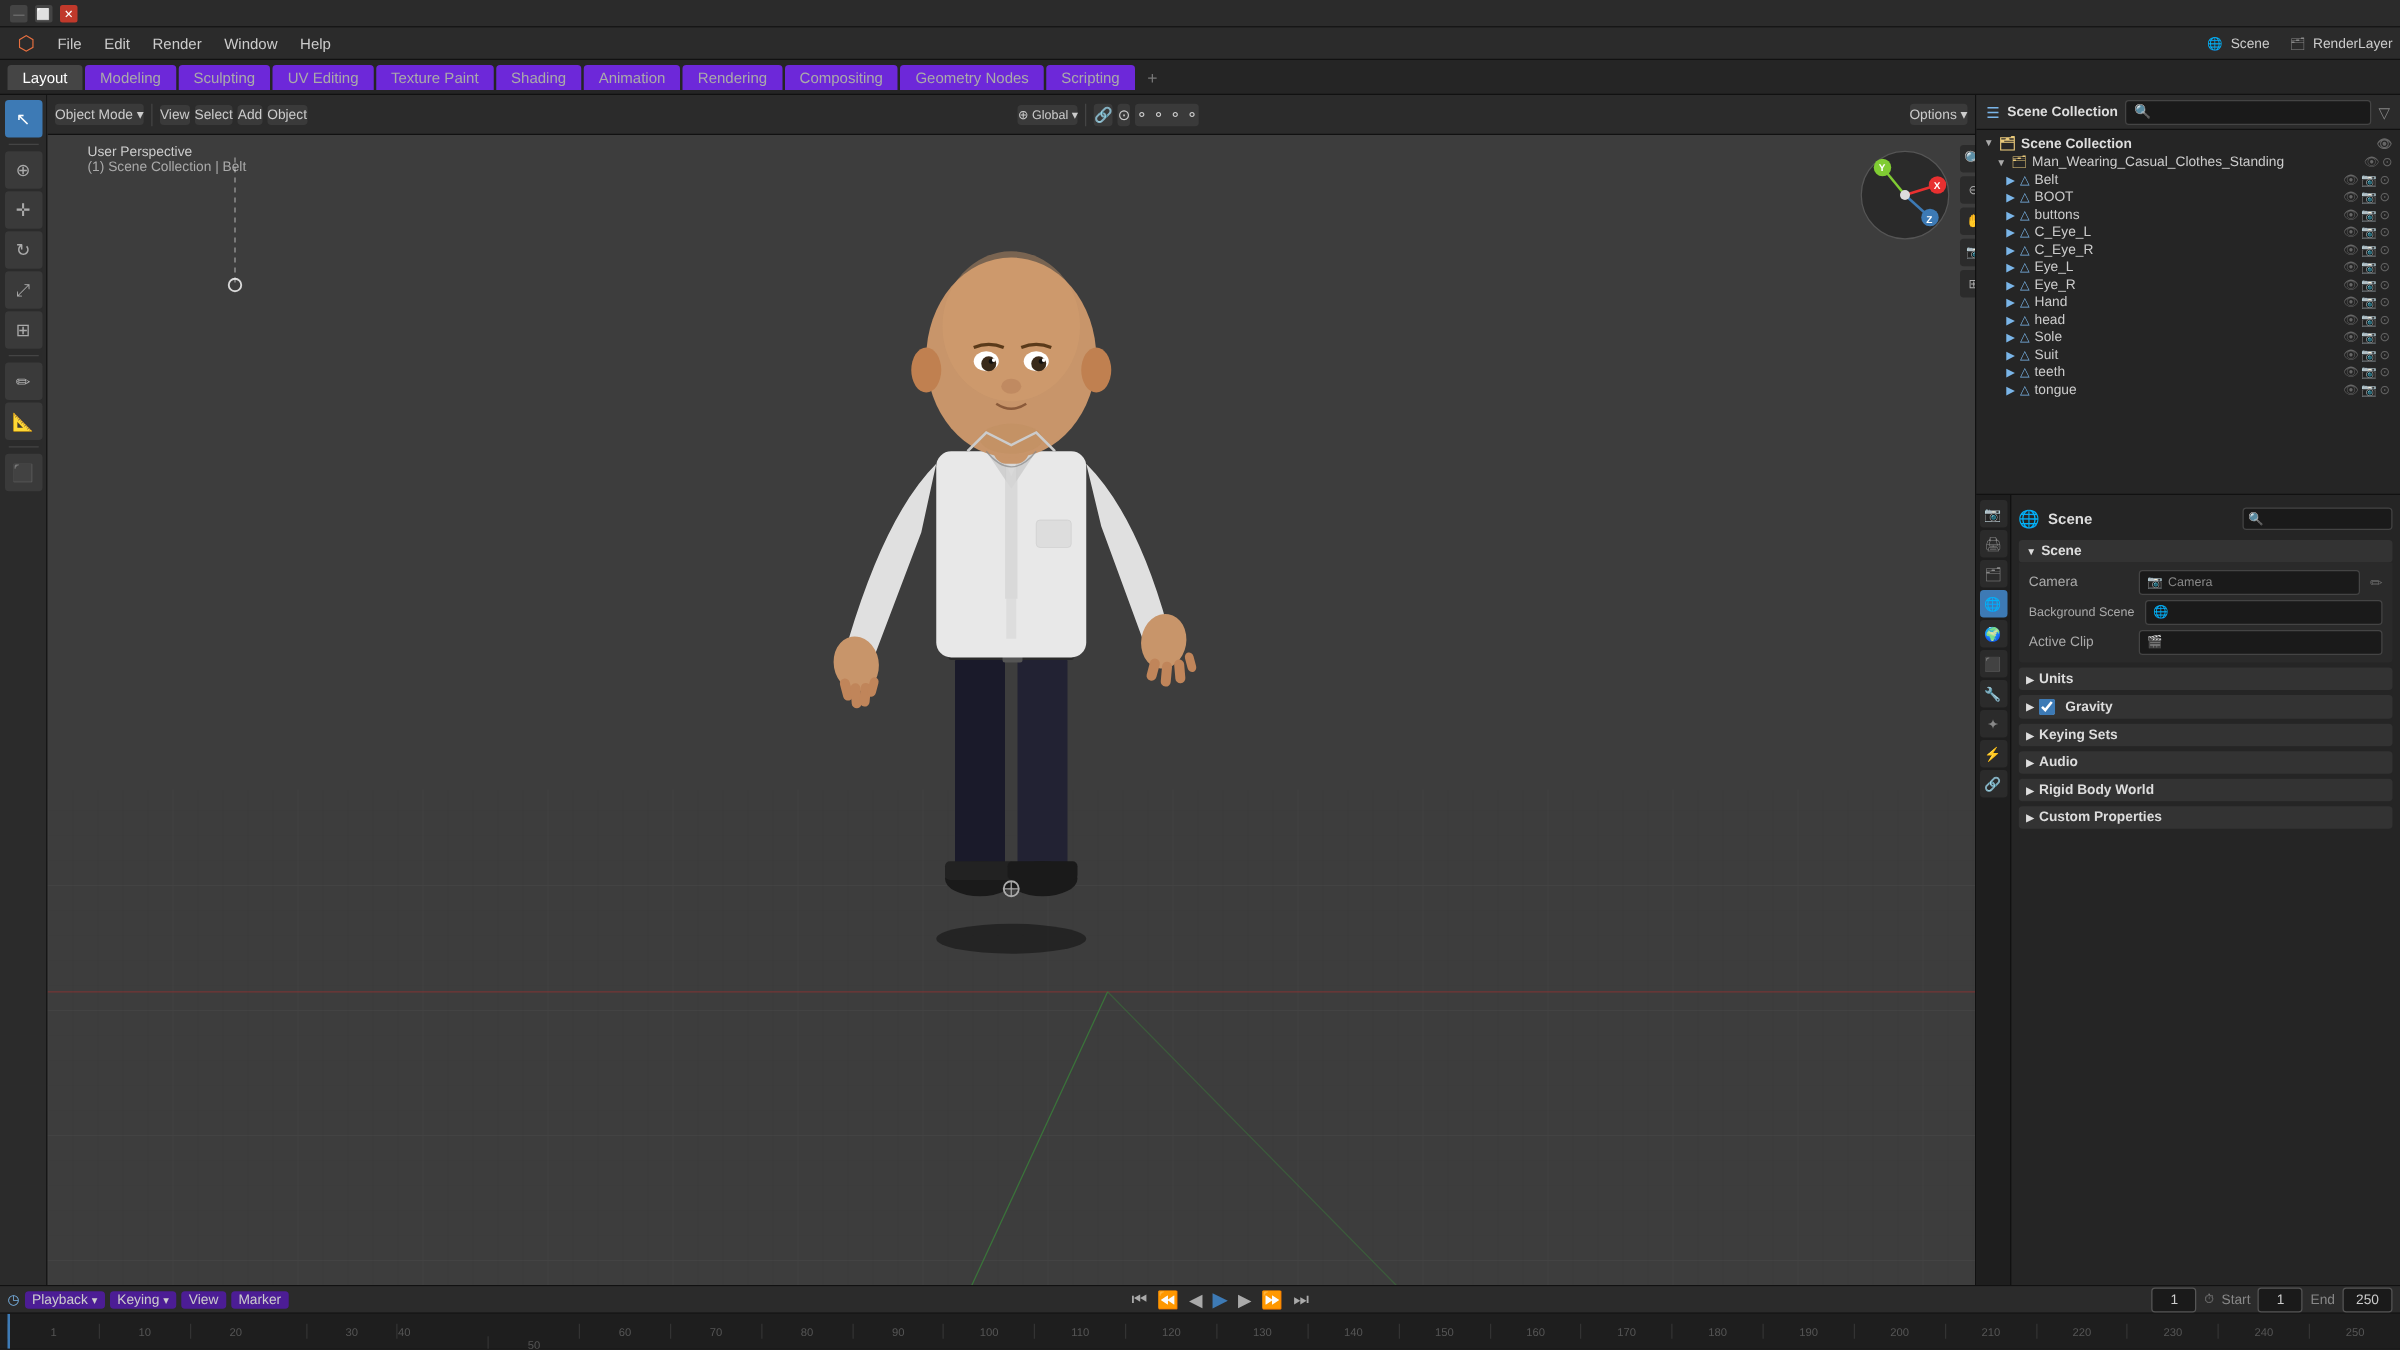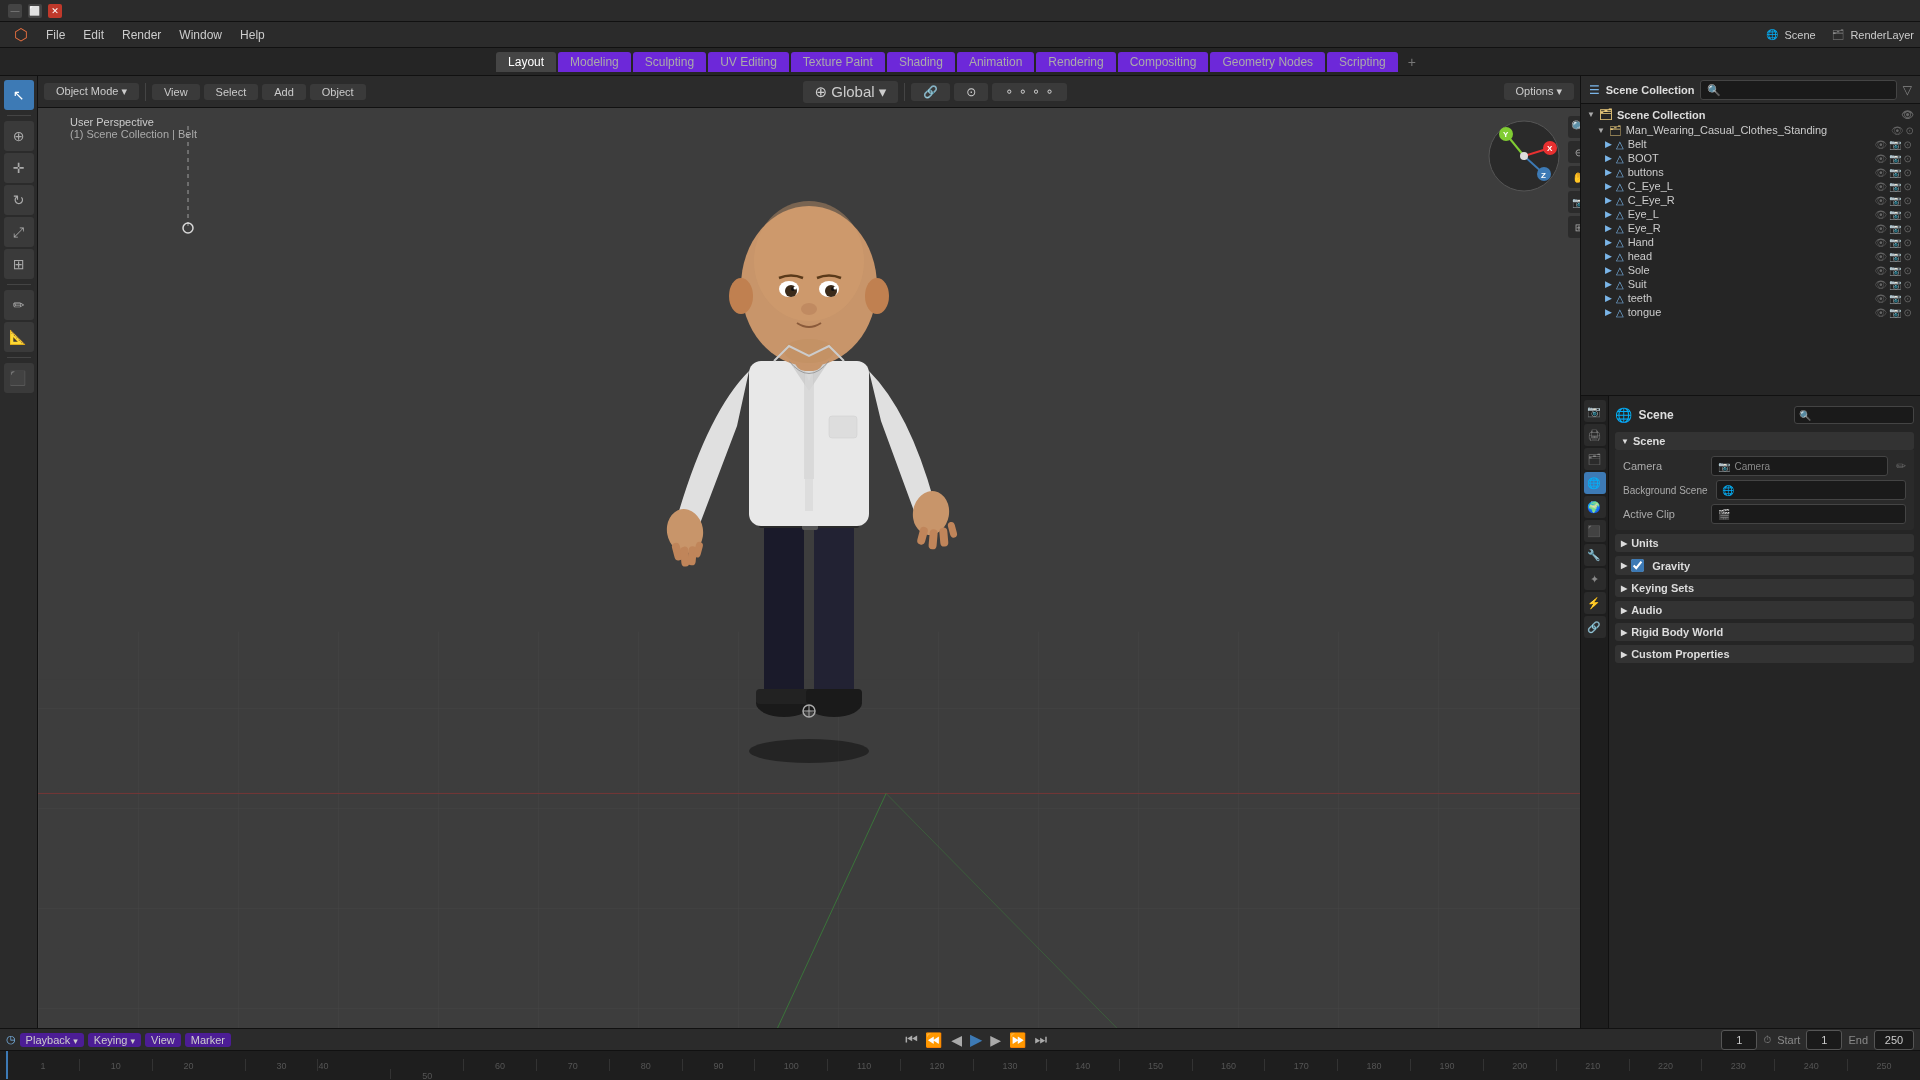--- a/index.html
+++ b/index.html
@@ -57,21 +57,20 @@
     
     #workspacebar {
       width: 100%;
       height: 28px;
       background: #252525;
       display: flex;
       align-items: center;
       padding: 0 6px;
       gap: 2px;
       border-bottom: 1px solid #111;
-      justify-content: center;
     }
     .workspace-tab {
       padding: 3px 12px;
       font-size: 12px;
       color: #aaa;
       border-radius: 3px 3px 0 0;
       cursor: pointer;
       background: #6d28d9;
     }
     .workspace-tab.active { background: #454545; color: #fff; }
@@ -124,21 +123,21 @@
       height: 32px;
       background: #2b2b2b;
       display: flex;
       align-items: center;
       padding: 0 6px;
       gap: 4px;
       z-index: 10;
       border-bottom: 1px solid #111;
     }
     .vp-header-item {
-      padding: 2px 12px;
+      padding: 2px 0;
       font-size: 11px;
       color: #ccc;
       background: #3a3a3a;
       border-radius: 3px;
       cursor: pointer;
     }
 
     
     .vp-info {
       position: absolute;
@@ -469,21 +468,21 @@
     <div id="viewport-header">
       <div class="vp-header-item">Object Mode ▾</div>
       <div class="vp-divider"></div>
       <div class="vp-header-item">View</div>
       <div class="vp-header-item">Select</div>
       <div class="vp-header-item">Add</div>
       <div class="vp-header-item">Object</div>
       <div style="flex:1;"></div>
 
       <div style="display:flex;align-items:center;gap:4px;">
-        <div class="vp-header-item" style="font-size:15px;">⊕ Global ▾</div>
+        <div class="vp-header-item" style="font-size:10px;">⊕ Global ▾</div>
         <div class="vp-divider"></div>
         <div class="vp-header-item" style="font-size:12px;">🔗</div>
         <div class="vp-header-item" style="font-size:12px;">⊙</div>
         <div class="vp-header-item" style="font-size:12px;">⚬ ⚬ ⚬ ⚬</div>
       </div>
       <div style="flex:1;"></div>
       <div class="vp-header-item">Options ▾</div>
     </div>
 
     <div class="vp-info">

